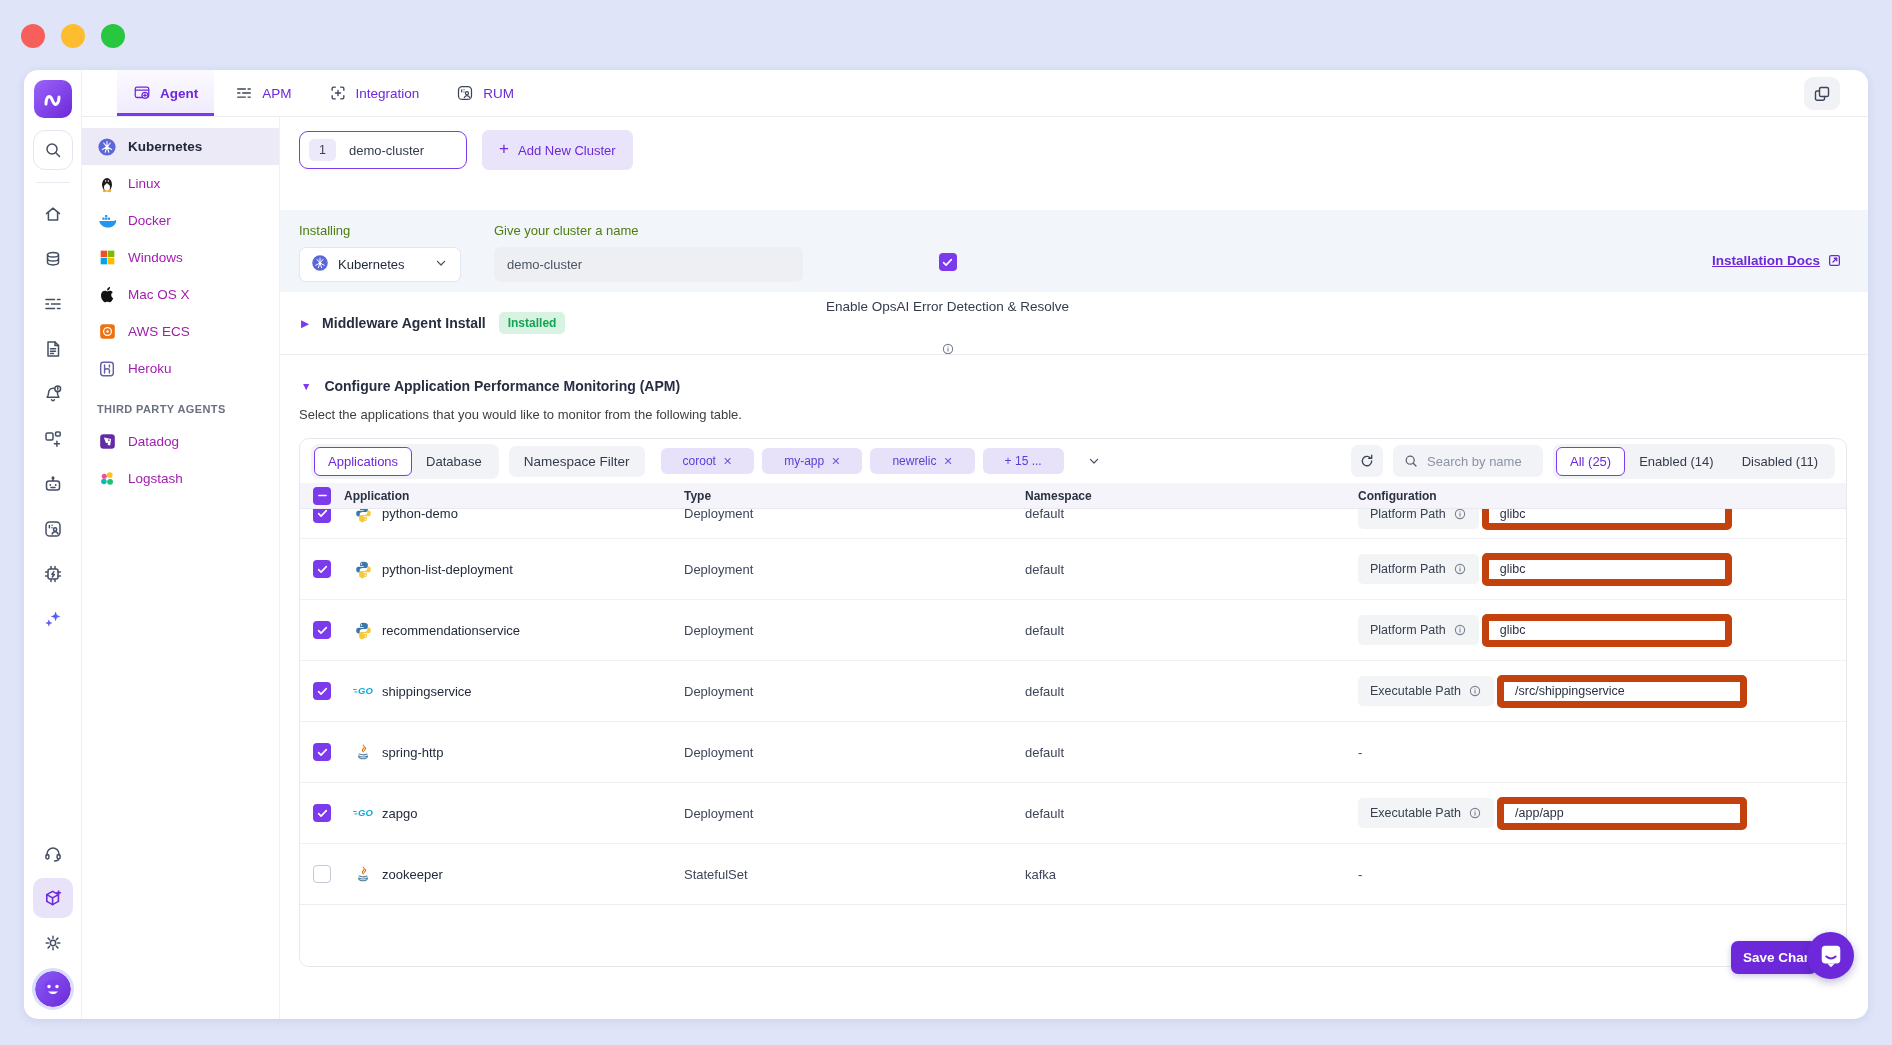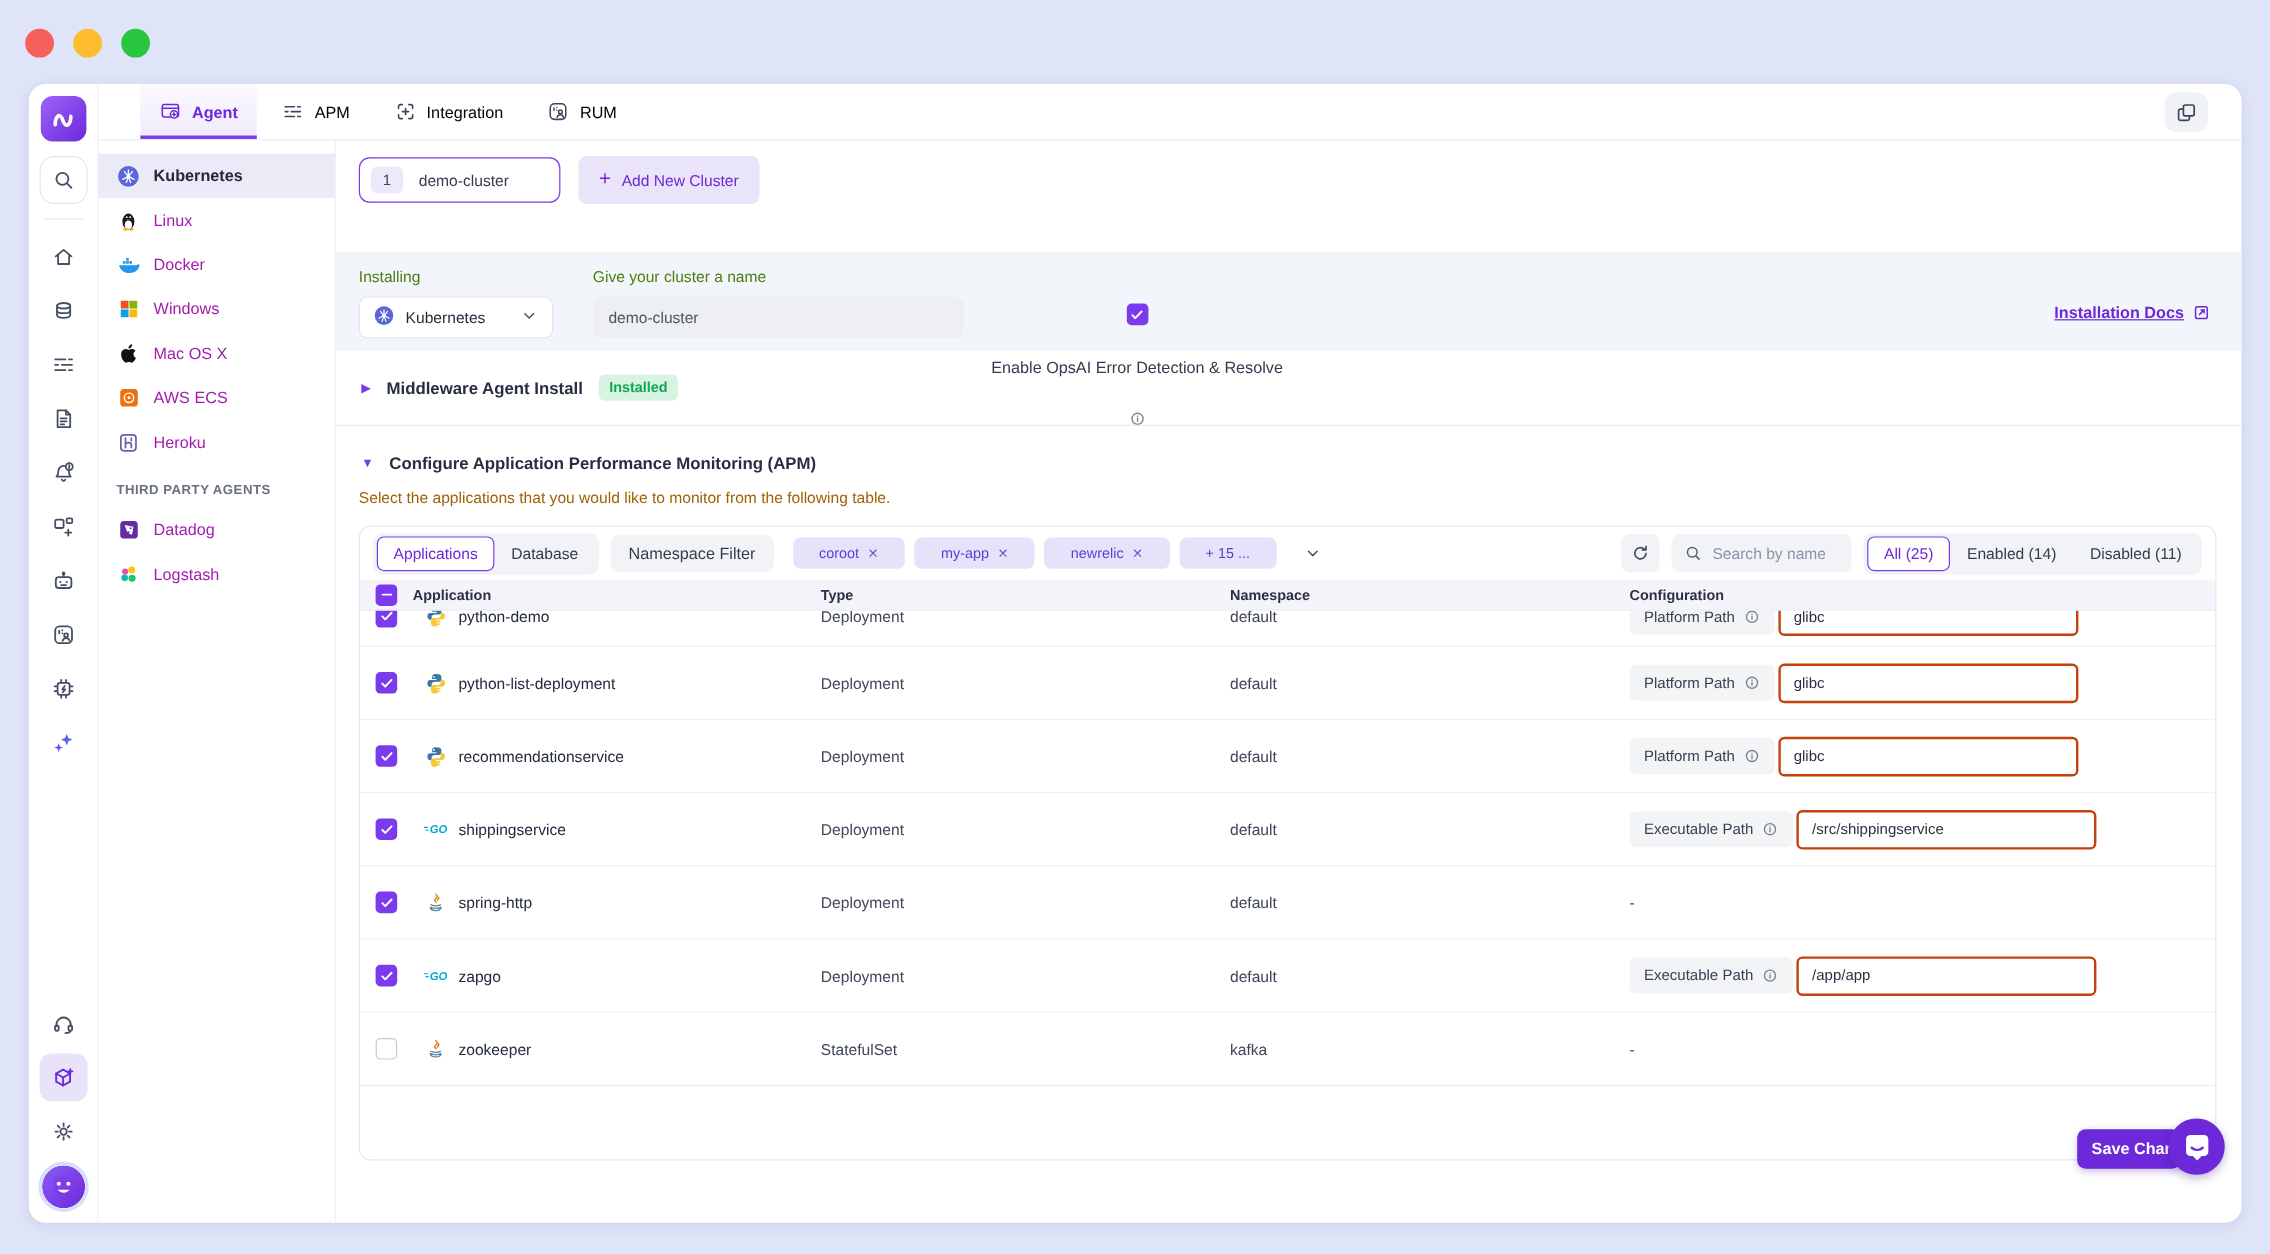--- a/index.html
+++ b/index.html
@@ -23,21 +23,21 @@
   .rail-divider { width:34px; height:1px; background:#e8eaf1; margin:12px 0 8px; flex:none; }
   .rail-btn { width:40px; height:40px; border-radius:10px; display:flex; align-items:center; justify-content:center; margin:2.5px 0; flex:none; }
   .rail-btn.active { background:#e9e3f9; }
   .rail-spacer { flex:1; }
   .avatar { width:36px; height:36px; border-radius:50%; margin-top:6px; flex:none; overflow:hidden;
             outline:3px solid #d9defa; }
 
   
   .rightcol { flex:1; min-width:0; display:flex; flex-direction:column; }
   .tabbar { height:47px; flex:none; border-bottom:1px solid #ecedf3; display:flex; align-items:stretch; padding-left:35px; position:relative; }
-  .tab { display:flex; align-items:center; gap:9px; padding:0 16px; margin-right:5px; font-size:13.5px; font-weight:500; color:#000000; cursor:default; }
+  .tab { display:flex; align-items:center; gap:9px; padding:0 16px; margin-right:5px; font-size:13.5px; font-weight:500; color:#6d28d9; cursor:default; }
   .tab.active { color:#6d28d9; font-weight:700; background:linear-gradient(180deg,#fbfaff,#f0eafc); box-shadow:inset 0 -3px 0 #7c3aed; }
   .corner-btn { position:absolute; right:28px; top:7px; width:36px; height:33px; border:none; background:#f1f2f6; border-radius:9px;
                 display:flex; align-items:center; justify-content:center; }
 
   .below { flex:1; display:flex; min-height:0; }
 
   
   .sidebar { width:198px; flex:none; border-right:1px solid #eef0f5; padding-top:11px; }
   .side-item { display:flex; align-items:center; gap:11px; height:37px; padding:0 15px; font-size:13.5px; font-weight:400; color:#a21caf; }
   .side-item.active { background:#edeaf8; font-weight:700; color:#21283a; }
@@ -68,21 +68,21 @@
   .checkbox.off { background:#fff; border:1.5px solid #c3cad6; }
   .docs-link { margin-left:auto; margin-top:30px; display:flex; align-items:center; gap:7px; color:#6d28d9;
                font-weight:700; font-size:13.5px; text-decoration:underline; cursor:pointer; }
 
   .agent-row { display:flex; align-items:center; gap:13px; height:63px; padding-left:21px; border-bottom:1px solid #ececf2; flex:none; }
   .tri { color:#7c3aed; font-size:10.5px; }
   .row-title { font-weight:700; font-size:14px; color:#272e40; }
   .badge { background:#d9f3e3; color:#13a455; font-size:12px; font-weight:700; padding:4px 9px; border-radius:5px; }
 
   .apm-head { display:flex; align-items:center; gap:13px; margin:23px 0 0 21px; }
-  .apm-sub { margin:13px 0 0 19px; font-size:13px; color:#a16207; }
+  .apm-sub { margin:13px 0 0 19px; font-size:13px; color:#404040; }
 
   
   .table-card { margin:16px 21px 0 19px; border:1px solid #e6e8ee; border-radius:10px; background:#fff; flex:none; overflow:hidden; }
   .toolbar { display:flex; align-items:center; gap:10px; padding:6px 11px; height:44px; }
   .seg { background:#f2f3f6; border-radius:8px; padding:3px; display:flex; flex:none; }
   .seg .opt { padding:6px 13px; font-size:13px; color:#333b4d; border-radius:6px; border:1.5px solid transparent; white-space:nowrap; }
   .seg .opt.active { background:#fff; border-color:#7c3aed; color:#6d28d9; }
   .nf-chip { background:#f2f3f6; border-radius:7px; padding:8px 15px; font-size:13.5px; color:#333b4d; flex:none; }
   .tags { display:flex; gap:8px; margin-left:6px; }
   .tag { background:#e7e1f9; color:#5a3fd6; font-size:12px; border-radius:6px; padding:6px 22px; display:flex; align-items:center; gap:7px; white-space:nowrap; }
@@ -97,21 +97,21 @@
   .grid { display:grid; grid-template-columns:44px 38px 302px 341px 333px auto; align-items:center; }
   .thead { background:#f4f4fa; height:26px; font-size:12px; font-weight:700; color:#2a3142; border-bottom:1px solid #e9eaf0; }
   .trow { height:61px; font-size:13px; color:#3f4659; border-top:1px solid #f0f1f5; background:#fff; }
   .clip { height:29px; overflow:hidden; }
   .clip .trow { margin-top:-26px; border-top:none; }
   .c-check { display:flex; justify-content:center; }
   .c-icon { display:flex; align-items:center;justify-content:center; }
   .c-name { font-weight:500; color:#232b3c; }
   .conf-wrap { display:flex; align-items:center; }
   .conf-chip { display:inline-flex; align-items:center; gap:7px; background:#f3f4f6; border-radius:5px; padding:8px 12px; font-size:12.5px; color:#374151; }
-  .conf-input { width:250px; height:33px; border:2px solid #c2410c; border-radius:5px; margin-left:3px; padding:0 11px;
+  .conf-input { width:250px; height:33px; border:7px solid #c2410c; border-radius:5px; margin-left:3px; padding:0 11px;
                 font-size:12.5px; color:#2a3142; background:#fff; font-family:inherit; outline:none; }
   .conf-dash { color:#3f4659; }
   .tfoot { height:62px; border-top:1px solid #ececf2; background:#fff; }
 
   
   .save-btn { position:absolute; left:1731px; top:941px; width:86px; height:33px; border:none; border-radius:7px;
               background:#6d28d9; color:#fff; font-size:13.5px; font-weight:600; font-family:inherit;
               overflow:hidden; white-space:nowrap; text-align:left; padding-left:12px; z-index:40; box-shadow:0 2px 6px rgba(60,20,150,.25); }
   .intercom { position:absolute; left:1807px; top:932px; width:47px; height:47px; border-radius:50%; background:#6d28d9;
               z-index:50; display:flex; align-items:center; justify-content:center; box-shadow:0 3px 8px rgba(40,20,110,.3); }

